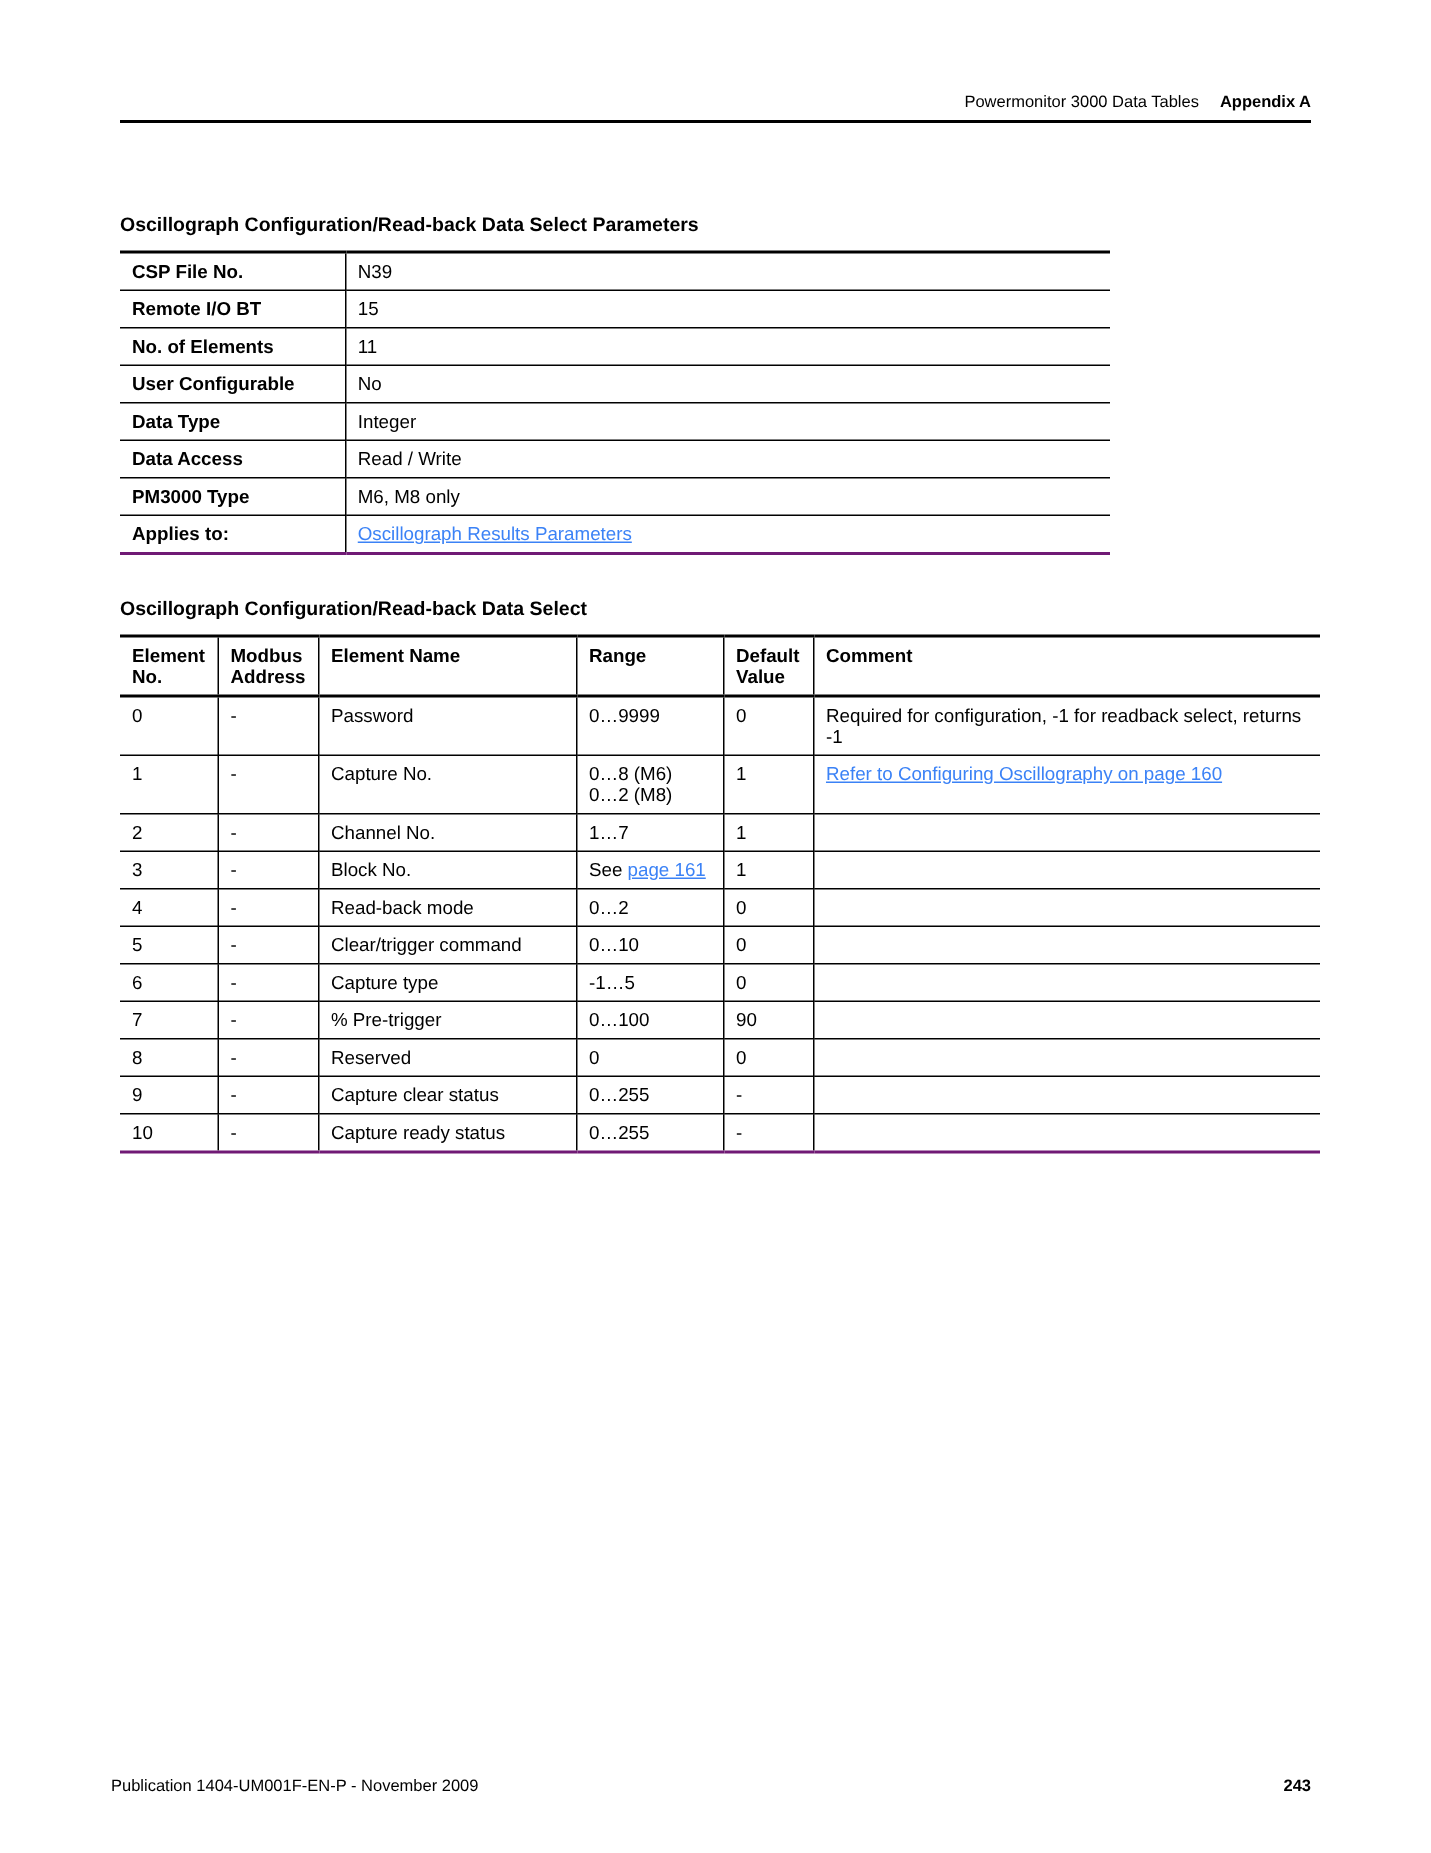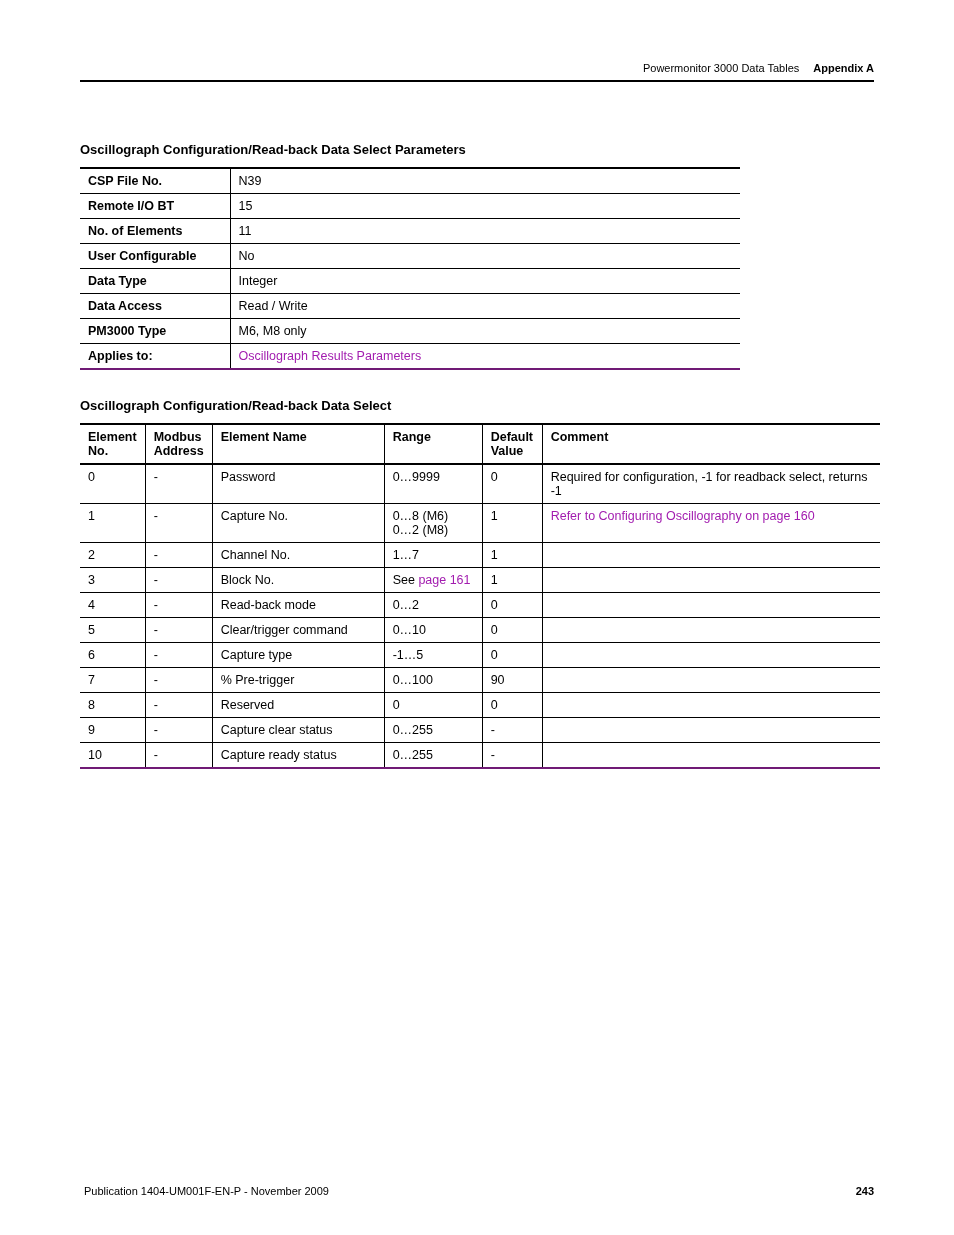--- a/index.html
+++ b/index.html
@@ -63,24 +63,24 @@
   .data-table td, .data-table th {
     border-right: 1px solid #000;
   }
   .data-table td:last-child, .data-table th:last-child { border-right: none; }
   .col-elno   { width: 64px; }
   .col-modbus { width: 66px; }
   .col-name   { width: 172px; }
   .col-range  { width: 98px; }
   .col-default{ width: 60px; }
   .col-comment{ }
-  a.link { color: #a21caf; cursor: pointer; }
+  a.link { color: #3b82f6; text-decoration: underline; cursor: pointer; }
   .footer {
     position: absolute;
-    left: 84px; right: 80px; bottom: 38px;
+    left: 74px; right: 80px; bottom: 38px;
     display: flex;
     justify-content: space-between;
     align-items: baseline;
     font-size: 11px;
     margin-top: 36px;
   }
   .footer .page-no { font-weight: bold; }
 </style>
 </head>
 <body>

